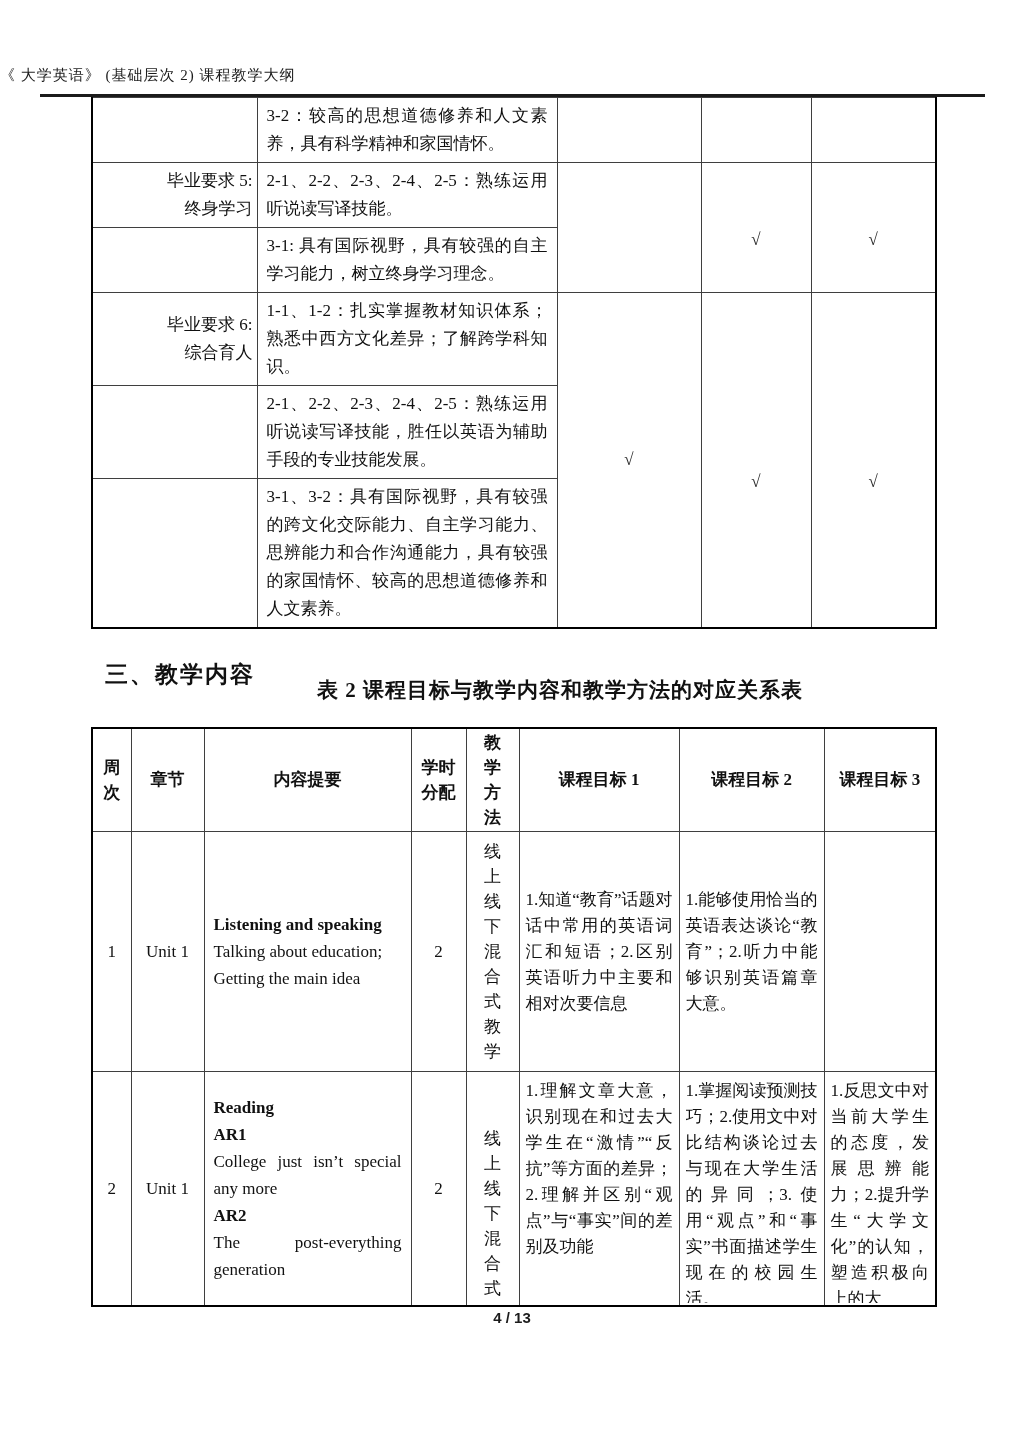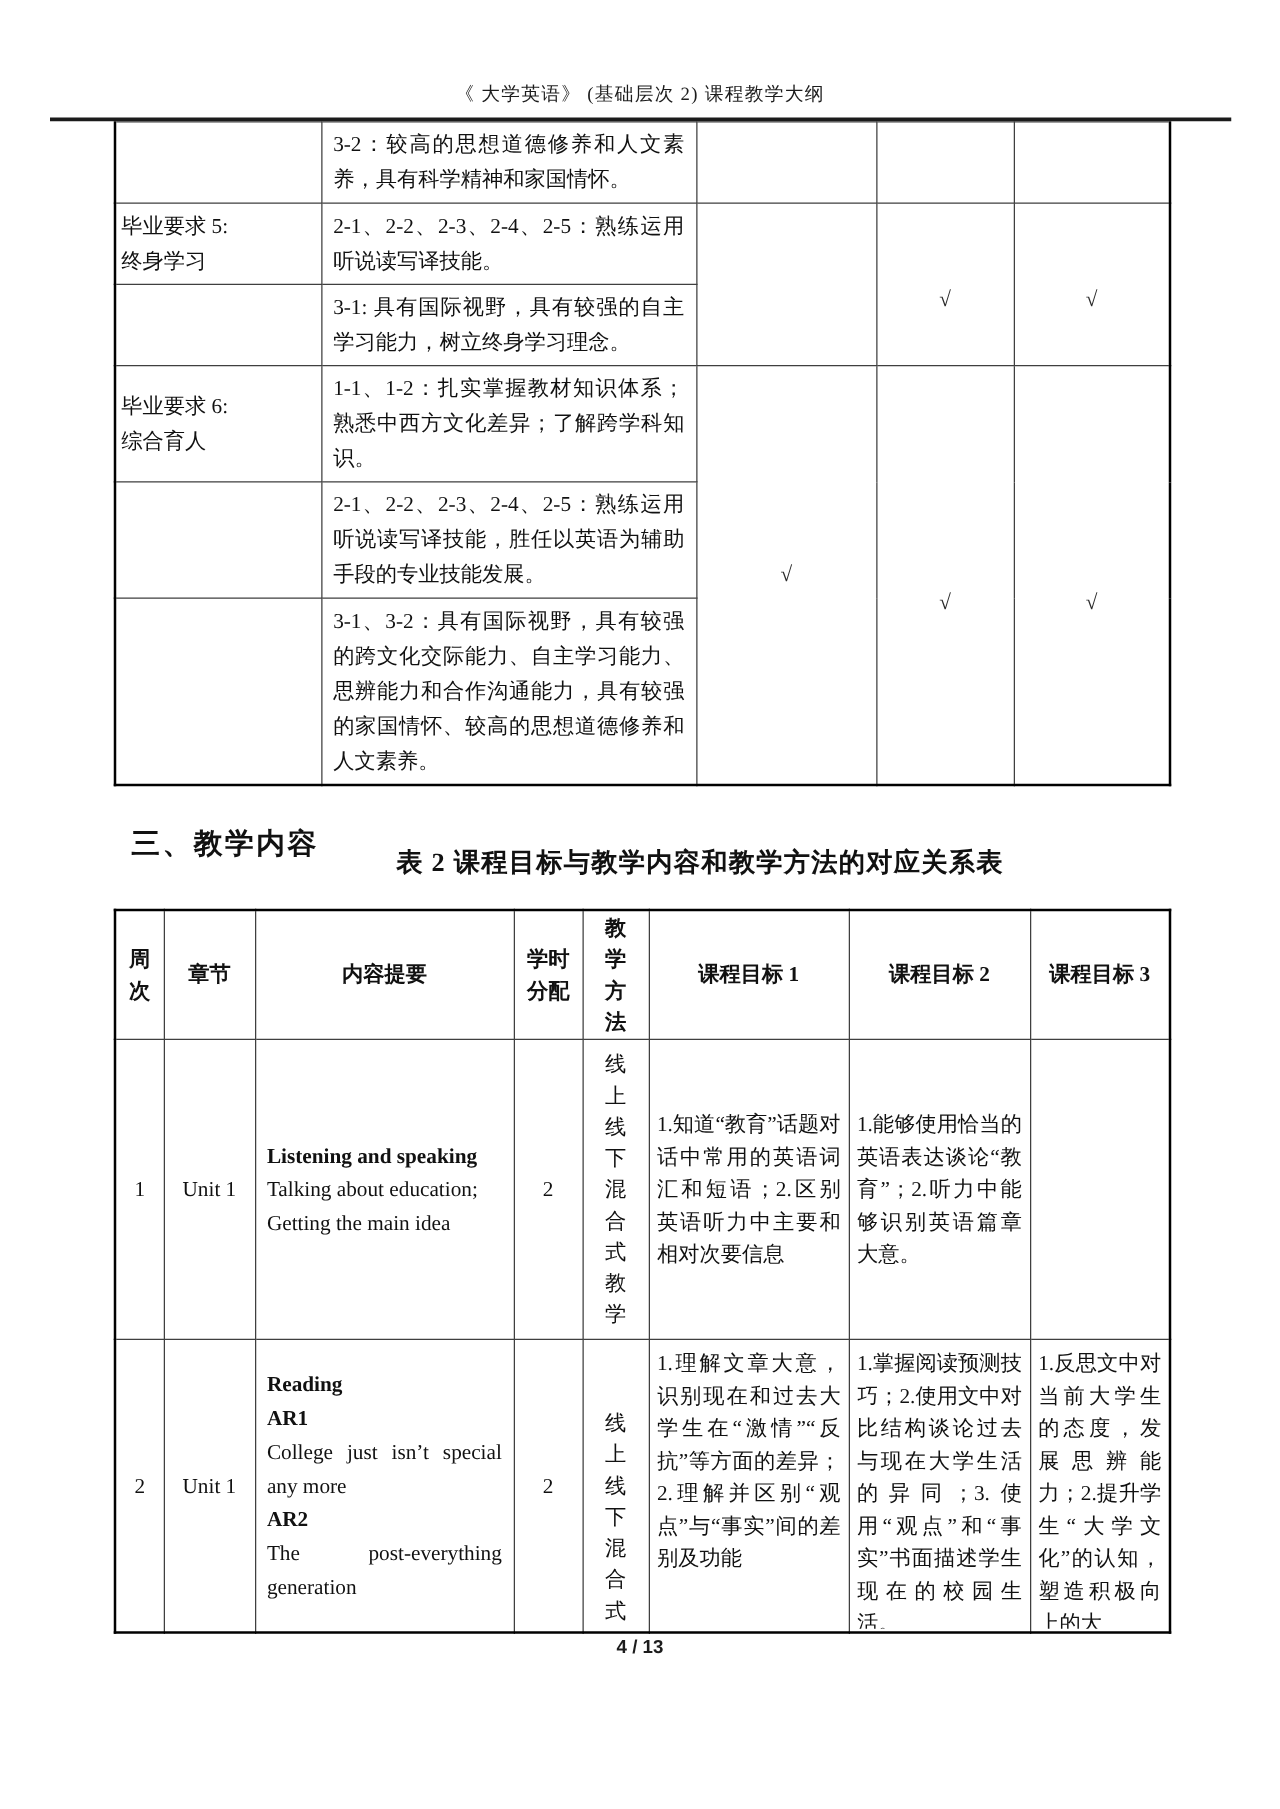--- a/index.html
+++ b/index.html
@@ -1,31 +1,31 @@
 <!DOCTYPE html>
 <html><head>
 <meta charset="utf-8">
 <style>
   html,body{margin:0;padding:0;background:#e9e9e9;}
   .page{position:relative;width:1024px;height:1447px;background:#ffffff;margin:0 auto;
         font-family:"Liberation Serif","DejaVu Serif",serif;color:#111;overflow:hidden;}
 
   
-  .doc-header{position:absolute;top:66px;left:0;width:100%;text-align:center;
+  .doc-header{position:absolute;top:66px;left:0;width:100%;text-align:left;
               font-size:15px;letter-spacing:1px;color:#1c1c1c;}
   .rule{position:absolute;top:94px;left:40px;width:945px;height:3px;background:#1b1b1b;}
 
   
   table{border-collapse:collapse;table-layout:fixed;}
   td,th{border:1px solid #3f3f3f;vertical-align:middle;word-break:break-word;}
 
   
   .t1{position:absolute;left:91px;top:97px;width:844px;border:2px solid #000;border-top:1px solid #1b1b1b;}
   .t1 td{font-size:17px;}
-  .lab{text-align:left;line-height:28px;padding:2px 4px;margin-left:40px;}
+  .lab{text-align:right;line-height:28px;padding:2px 4px;margin-left:40px;}
   .txt{text-align:justify;line-height:28px;padding:4px 9px;}
   .chk{text-align:center;font-size:18px;color:#2b2b2b;padding:0;}
   .off1{position:relative;top:12px;display:inline-block;}
   .off2{position:relative;top:22px;display:inline-block;}
   .ra{height:53px;}.rb{height:57px;}.rc{height:51px;}
   .rd{height:87px;}.re{height:78px;}.rf{height:137px;}
 
   
   .h-sec{position:absolute;left:105px;top:614px;font-size:23px;font-weight:bold;letter-spacing:2px;margin-top:45px;}
   .h-cap{position:absolute;left:0;top:676px;width:100%;text-align:center;font-size:21px;font-weight:bold;letter-spacing:1px;padding-left:48px;}

